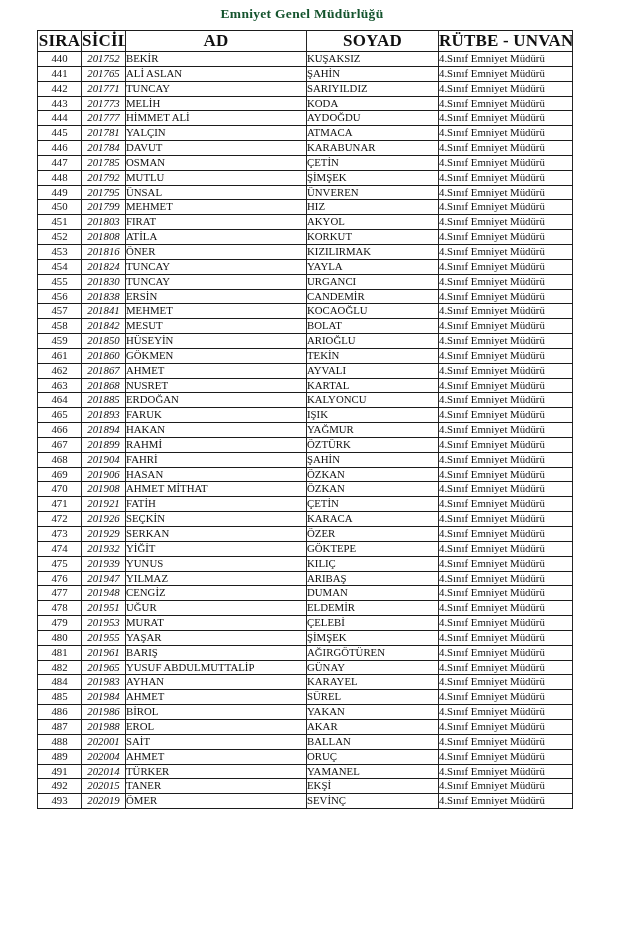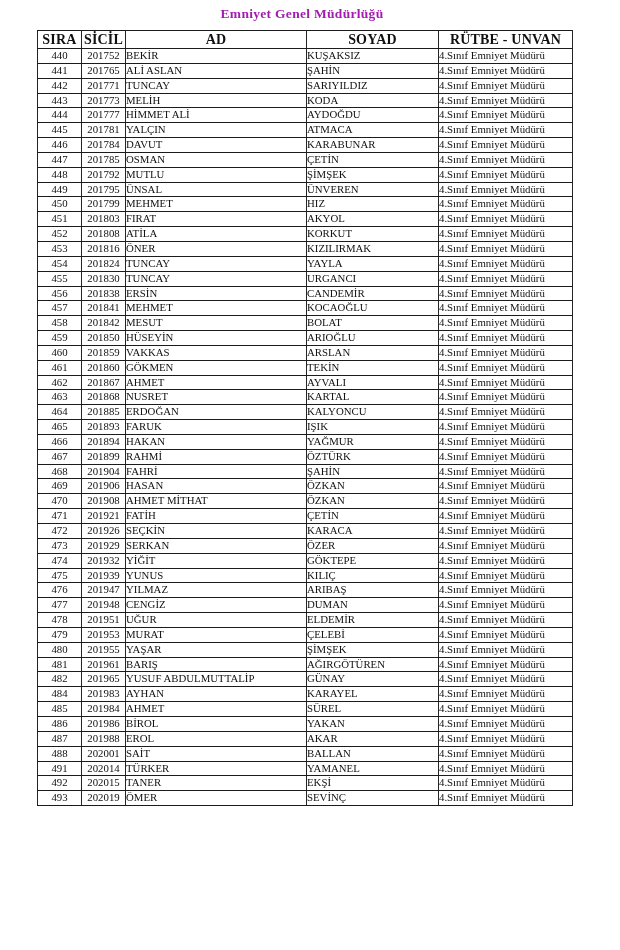--- a/index.html
+++ b/index.html
@@ -18,21 +18,21 @@
   }
   .page-title {
     position: absolute;
     top: 6px;
     left: 0;
     width: 604px;
     text-align: center;
     font-size: 13.5px;
     font-weight: bold;
     letter-spacing: 0.3px;
-    color: #a21caf;
+    color: #14532d;
   }
   table.doc-table {
     position: absolute;
     left: 37px;
     top: 30px;
     width: 535px;
     border-collapse: collapse;
     table-layout: fixed;
   }
   table.doc-table col.w-sira  { width: 44px; }
@@ -44,34 +44,34 @@
     border-top: 1.6px solid #1b1b1b;
     border-bottom: 1.6px solid #1b1b1b;
     border-left: 1.2px solid #242424;
     border-right: 1.2px solid #242424;
     overflow: hidden;
     white-space: nowrap;
     padding: 0;
   }
   table.doc-table th {
     height: 17px;
-    font-size: 14px;
+    font-size: 17px;
     font-weight: bold;
     text-align: center;
     letter-spacing: 0.2px;
     color: #101010;
   }
   table.doc-table td {
     height: 13.85px;
     font-size: 10.8px;
     line-height: 13.8px;
     color: #101010;
   }
   td.c0 { text-align: center; }
-  td.c1 { text-align: center; }
+  td.c1 { text-align: center; font-style: italic; }
   td.c2, td.c3, td.c4 { text-align: left; padding-left: 3px; }
 </style>
 </head>
 <body>
 
 <div class="page-title">Emniyet Genel Müdürlüğü</div>
 
 <table class="doc-table">
   <colgroup>
     <col class="w-sira">
@@ -224,27 +224,20 @@
         <td class="c4">4.Sınıf Emniyet Müdürü</td>
       </tr>
       <tr>
         <td class="c0">459</td>
         <td class="c1">201850</td>
         <td class="c2">HÜSEYİN</td>
         <td class="c3">ARIOĞLU</td>
         <td class="c4">4.Sınıf Emniyet Müdürü</td>
       </tr>
       <tr>
-        <td class="c0">460</td>
-        <td class="c1">201859</td>
-        <td class="c2">VAKKAS</td>
-        <td class="c3">ARSLAN</td>
-        <td class="c4">4.Sınıf Emniyet Müdürü</td>
-      </tr>
-      <tr>
         <td class="c0">461</td>
         <td class="c1">201860</td>
         <td class="c2">GÖKMEN</td>
         <td class="c3">TEKİN</td>
         <td class="c4">4.Sınıf Emniyet Müdürü</td>
       </tr>
       <tr>
         <td class="c0">462</td>
         <td class="c1">201867</td>
         <td class="c2">AHMET</td>
@@ -420,20 +413,27 @@
         <td class="c4">4.Sınıf Emniyet Müdürü</td>
       </tr>
       <tr>
         <td class="c0">488</td>
         <td class="c1">202001</td>
         <td class="c2">SAİT</td>
         <td class="c3">BALLAN</td>
         <td class="c4">4.Sınıf Emniyet Müdürü</td>
       </tr>
       <tr>
+        <td class="c0">489</td>
+        <td class="c1">202004</td>
+        <td class="c2">AHMET</td>
+        <td class="c3">ORUÇ</td>
+        <td class="c4">4.Sınıf Emniyet Müdürü</td>
+      </tr>
+      <tr>
         <td class="c0">491</td>
         <td class="c1">202014</td>
         <td class="c2">TÜRKER</td>
         <td class="c3">YAMANEL</td>
         <td class="c4">4.Sınıf Emniyet Müdürü</td>
       </tr>
       <tr>
         <td class="c0">492</td>
         <td class="c1">202015</td>
         <td class="c2">TANER</td>

